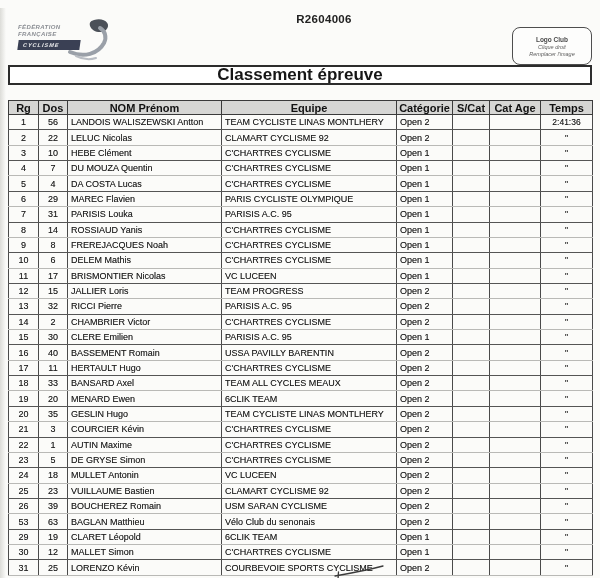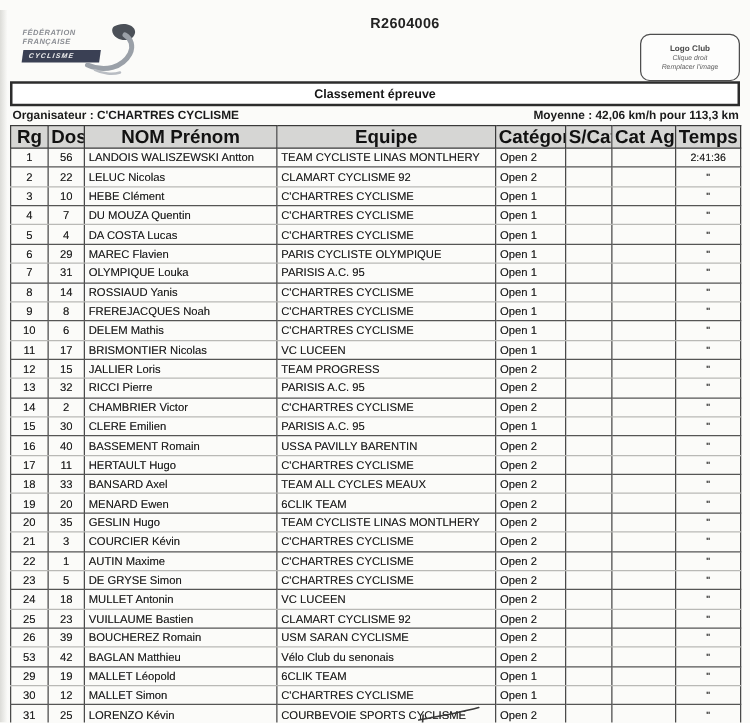--- a/index.html
+++ b/index.html
@@ -48,21 +48,21 @@
     gap:1px;
   }
   .logo-club .lc-title{font-size:6.5px;font-weight:bold;color:#4a4a4a;}
   .logo-club .lc-hint{font-size:5.5px;font-style:italic;color:#5c5c5c;}
 
   
   .title-bar{
     position:absolute;left:8px;top:65px;width:584px;height:20px;
     box-sizing:border-box;border:2px solid #2c2c2c;background:#fff;
     display:flex;align-items:center;justify-content:center;
-    font-size:10px;font-weight:bold;color:#161616;
+    font-size:17px;font-weight:bold;color:#161616;
   }
 
   
   .meta-row{
     position:absolute;left:8px;top:86px;width:584px;height:13px;
     display:flex;justify-content:space-between;align-items:center;
     font-size:9.5px;font-weight:bold;color:#1a1a1a;
   }
   .meta-row .left{padding-left:2px;}
   .meta-row .right{padding-right:1px;}
@@ -70,21 +70,21 @@
   
   table.results{
     position:absolute;left:8px;top:100px;width:584px;
     border-collapse:collapse;table-layout:fixed;
     font-size:9px;color:#1c1c1c;
     border:1.6px solid #2e2e2e;
   }
   table.results th{
     height:13px;background:#d6d6d4;
     border:1.2px solid #3a3a3a;
-    font-size:15px;font-weight:bold;color:#111;
+    font-size:11px;font-weight:bold;color:#111;
     padding:0 2px;overflow:hidden;white-space:nowrap;
   }
   table.results td{
     height:14.37px;line-height:10px;
     border-left:1px solid #4a4a4a;border-right:1px solid #4a4a4a;
     padding:0 3px;overflow:hidden;white-space:nowrap;
     text-shadow:0 0 .4px rgba(0,0,0,.45);
   }
   tbody tr:nth-child(odd) td{border-bottom:1.2px solid #555;}
   tbody tr:nth-child(even) td{border-bottom:.8px solid #b9b9b6;}
@@ -116,24 +116,20 @@
   </div>
 
   <div class="logo-club">
     <div class="lc-title">Logo Club</div>
     <div class="lc-hint">Clique droit</div>
     <div class="lc-hint">Remplacer l'image</div>
   </div>
 
   <div class="title-bar">Classement épreuve</div>
 
-  <div class="meta-row">
-    <span class="left">Organisateur : C'CHARTRES CYCLISME</span>
-    <span class="right">Moyenne : 42,06 km/h pour 113,3 km</span>
-  </div>
 
   <table class="results">
     <colgroup>
       <col style="width:30px">
         <col style="width:29px">
         <col style="width:154px">
         <col style="width:175px">
       <col style="width:56px">
         <col style="width:37px">
         <col style="width:51px">
@@ -208,21 +204,21 @@
       <td class="c-left">MAREC Flavien</td>
       <td class="c-left">PARIS CYCLISTE OLYMPIQUE</td>
       <td class="c-left">Open 1</td>
       <td class="c-center"></td>
       <td class="c-center"></td>
       <td class="c-time">"</td>
     </tr>
         <tr>
       <td class="c-center">7</td>
       <td class="c-center">31</td>
-      <td class="c-left">OLYMPIQUE Louka</td>
+      <td class="c-left">PARISIS Louka</td>
       <td class="c-left">PARISIS A.C. 95</td>
       <td class="c-left">Open 1</td>
       <td class="c-center"></td>
       <td class="c-center"></td>
       <td class="c-time">"</td>
     </tr>
         <tr>
       <td class="c-center">8</td>
       <td class="c-center">14</td>
       <td class="c-left">ROSSIAUD Yanis</td>
@@ -407,32 +403,32 @@
       <td class="c-center">39</td>
       <td class="c-left">BOUCHEREZ Romain</td>
       <td class="c-left">USM SARAN CYCLISME</td>
       <td class="c-left">Open 2</td>
       <td class="c-center"></td>
       <td class="c-center"></td>
       <td class="c-time">"</td>
     </tr>
         <tr>
       <td class="c-center">53</td>
-      <td class="c-center">42</td>
+      <td class="c-center">63</td>
       <td class="c-left">BAGLAN Matthieu</td>
       <td class="c-left">Vélo Club du senonais</td>
       <td class="c-left">Open 2</td>
       <td class="c-center"></td>
       <td class="c-center"></td>
       <td class="c-time">"</td>
     </tr>
         <tr>
       <td class="c-center">29</td>
       <td class="c-center">19</td>
-      <td class="c-left">MALLET Léopold</td>
+      <td class="c-left">CLARET Léopold</td>
       <td class="c-left">6CLIK TEAM</td>
       <td class="c-left">Open 1</td>
       <td class="c-center"></td>
       <td class="c-center"></td>
       <td class="c-time">"</td>
     </tr>
         <tr>
       <td class="c-center">30</td>
       <td class="c-center">12</td>
       <td class="c-left">MALLET Simon</td>

